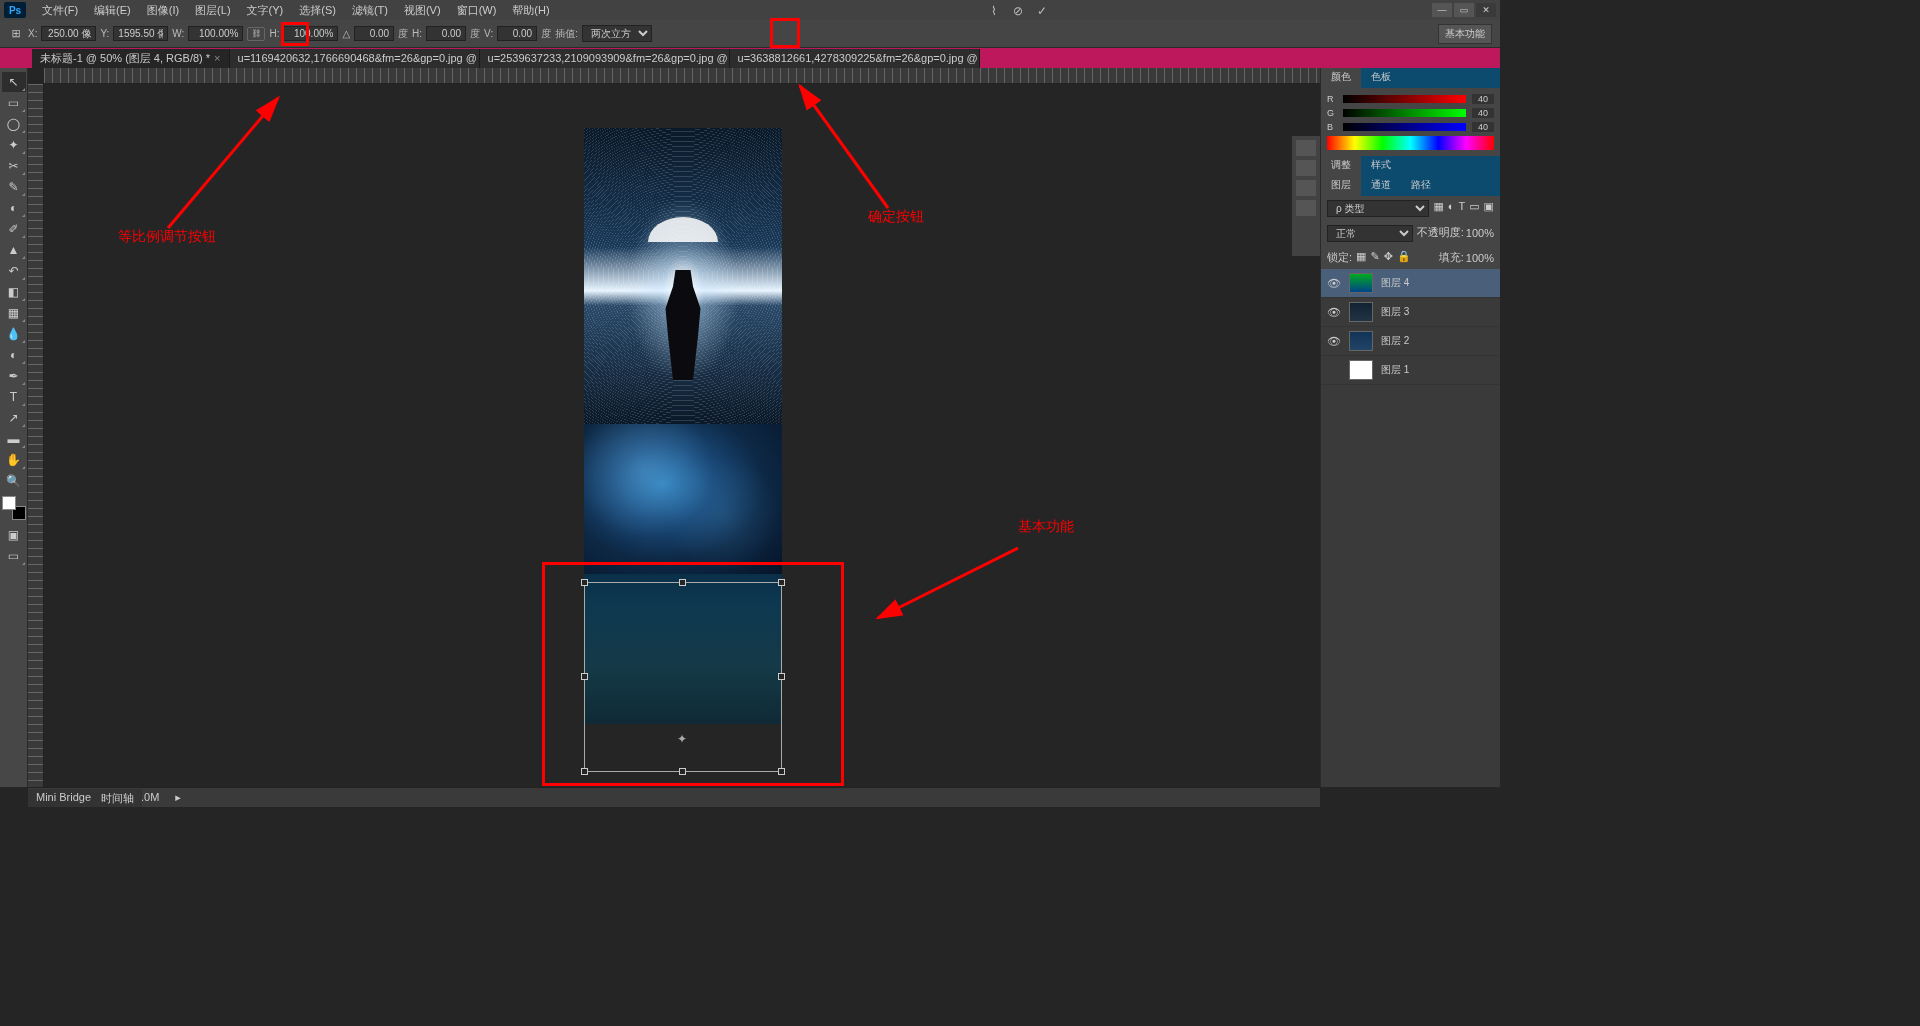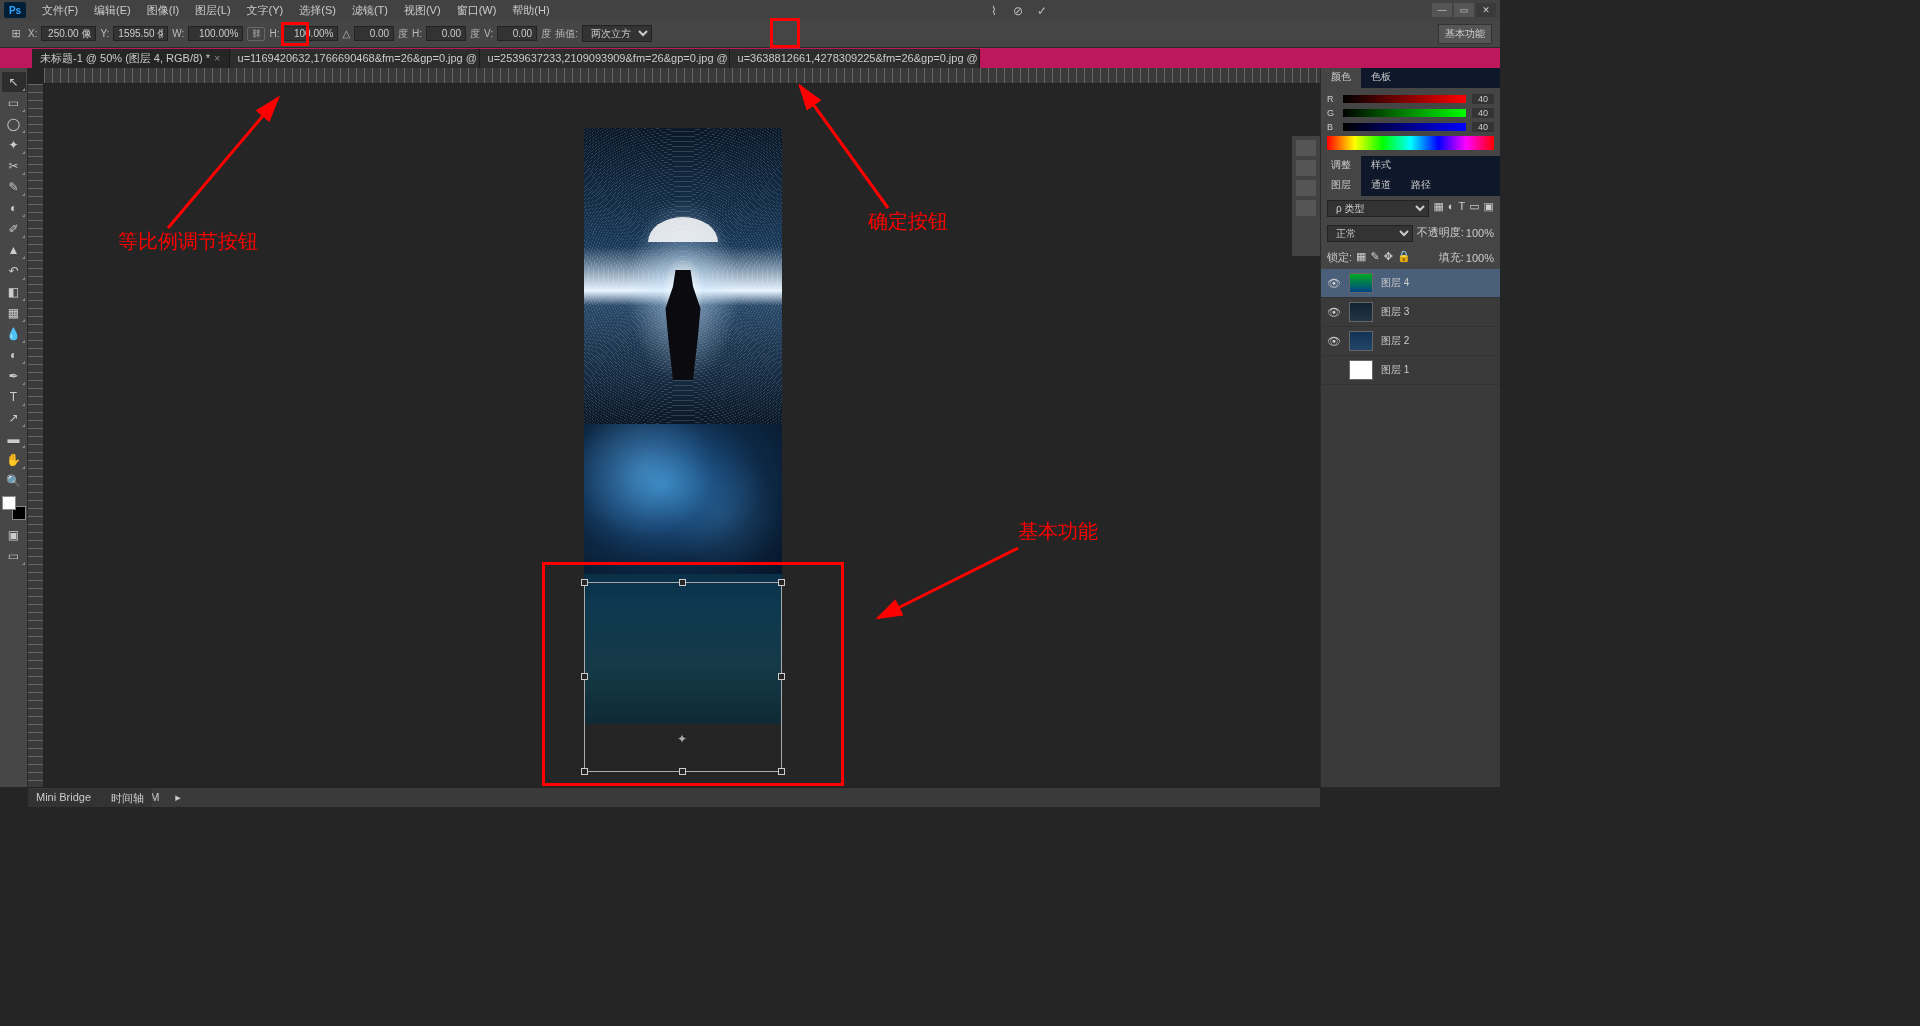--- a/index.html
+++ b/index.html
@@ -45,25 +45,25 @@
 .img3{top:490px;height:150px;background:linear-gradient(180deg,#0a3048 0%,#0d3850 20%,#153a48 60%,#0f2a35 100%)}
 .img3::after{content:"";position:absolute;inset:0;background-image:radial-gradient(1px 1px at 20% 30%,#89c 50%,transparent 50%),radial-gradient(1px 1px at 60% 50%,#9ad 50%,transparent 50%),radial-gradient(1px 1px at 80% 20%,#abc 50%,transparent 50%)}
 .transform-box{position:absolute;left:540px;top:498px;width:198px;height:190px;border:1px solid #aaa}
 .handle{position:absolute;width:7px;height:7px;background:#252525;border:1px solid #ccc}
 .h-tl{top:-4px;left:-4px}.h-tc{top:-4px;left:calc(50% - 4px)}.h-tr{top:-4px;right:-4px}
 .h-ml{top:calc(50% - 4px);left:-4px}.h-mr{top:calc(50% - 4px);right:-4px}
 .h-bl{bottom:-4px;left:-4px}.h-bc{bottom:-4px;left:calc(50% - 4px)}.h-br{bottom:-4px;right:-4px}
 .center-mark{position:absolute;top:calc(50% + 55px);left:calc(50% - 6px);width:12px;height:12px;color:#aaa;font-size:12px}
 .red-box{position:absolute;border:3px solid #f00}
 .red-box.adjust{left:498px;top:478px;width:302px;height:224px}
-.annotation{position:absolute;color:#f00;font-size:20px;font-weight:500}
+.annotation{position:absolute;color:#f00;font-size:14px;font-weight:500}
 .arrow{position:absolute}
 .arrow svg{overflow:visible}
 .panels{width:180px;background:#404040;display:flex;flex-direction:column;border-left:1px solid #2a2a2a}
-.panel-tabs{display:flex;background:#0f172a;height:20px}
+.panel-tabs{display:flex;background:#0c4a6e;height:20px}
 .panel-tab{padding:2px 10px;font-size:10px;cursor:pointer}
 .panel-tab.active{background:#454545}
 .panel-body{background:#454545;padding:6px}
 .color-sliders{display:flex;flex-direction:column;gap:4px}
 .slider-row{display:flex;align-items:center;gap:6px}
 .slider-row .lab{width:10px;font-size:9px}
 .slider-track{flex:1;height:8px}
 .slider-track.r{background:linear-gradient(to right,#000,#f00)}
 .slider-track.g{background:linear-gradient(to right,#000,#0f0)}
 .slider-track.b{background:linear-gradient(to right,#000,#00f)}
@@ -343,16 +343,16 @@
 </div>
 
 <div class="red-box" style="position:absolute;left:281px;top:22px;width:28px;height:24px"></div>
 <div class="red-box" style="position:absolute;left:770px;top:18px;width:30px;height:30px"></div>
 
 <div class="statusbar">
   <span>50%</span>
   <span>文档:2.15M/12.0M</span>
   <span style="margin-left:4px">▸</span>
 </div>
-<div style="position:absolute;bottom:0;left:28px;height:18px;background:#333;padding:2px 8px;display:flex;gap:20px;font-size:10px">
+<div style="position:absolute;bottom:0;left:28px;height:18px;background:#333;padding:2px 8px;display:flex;gap:10px;font-size:10px">
   <span>Mini Bridge</span>
   <span>时间轴</span>
 </div>
 
 </body></html>

